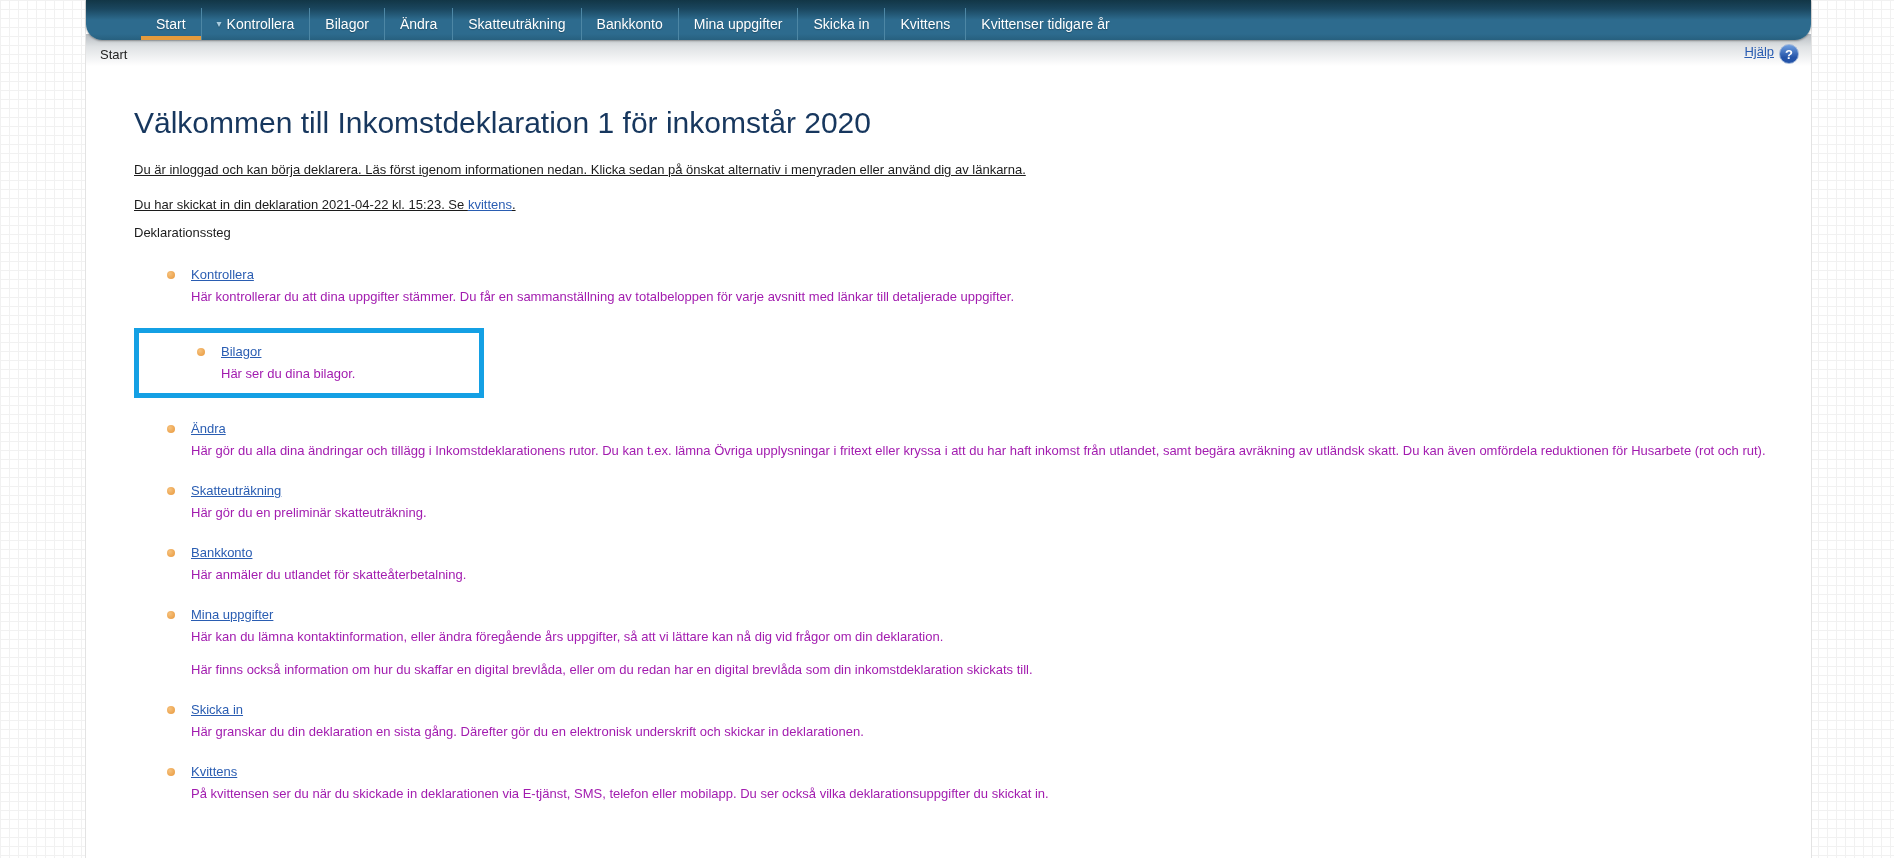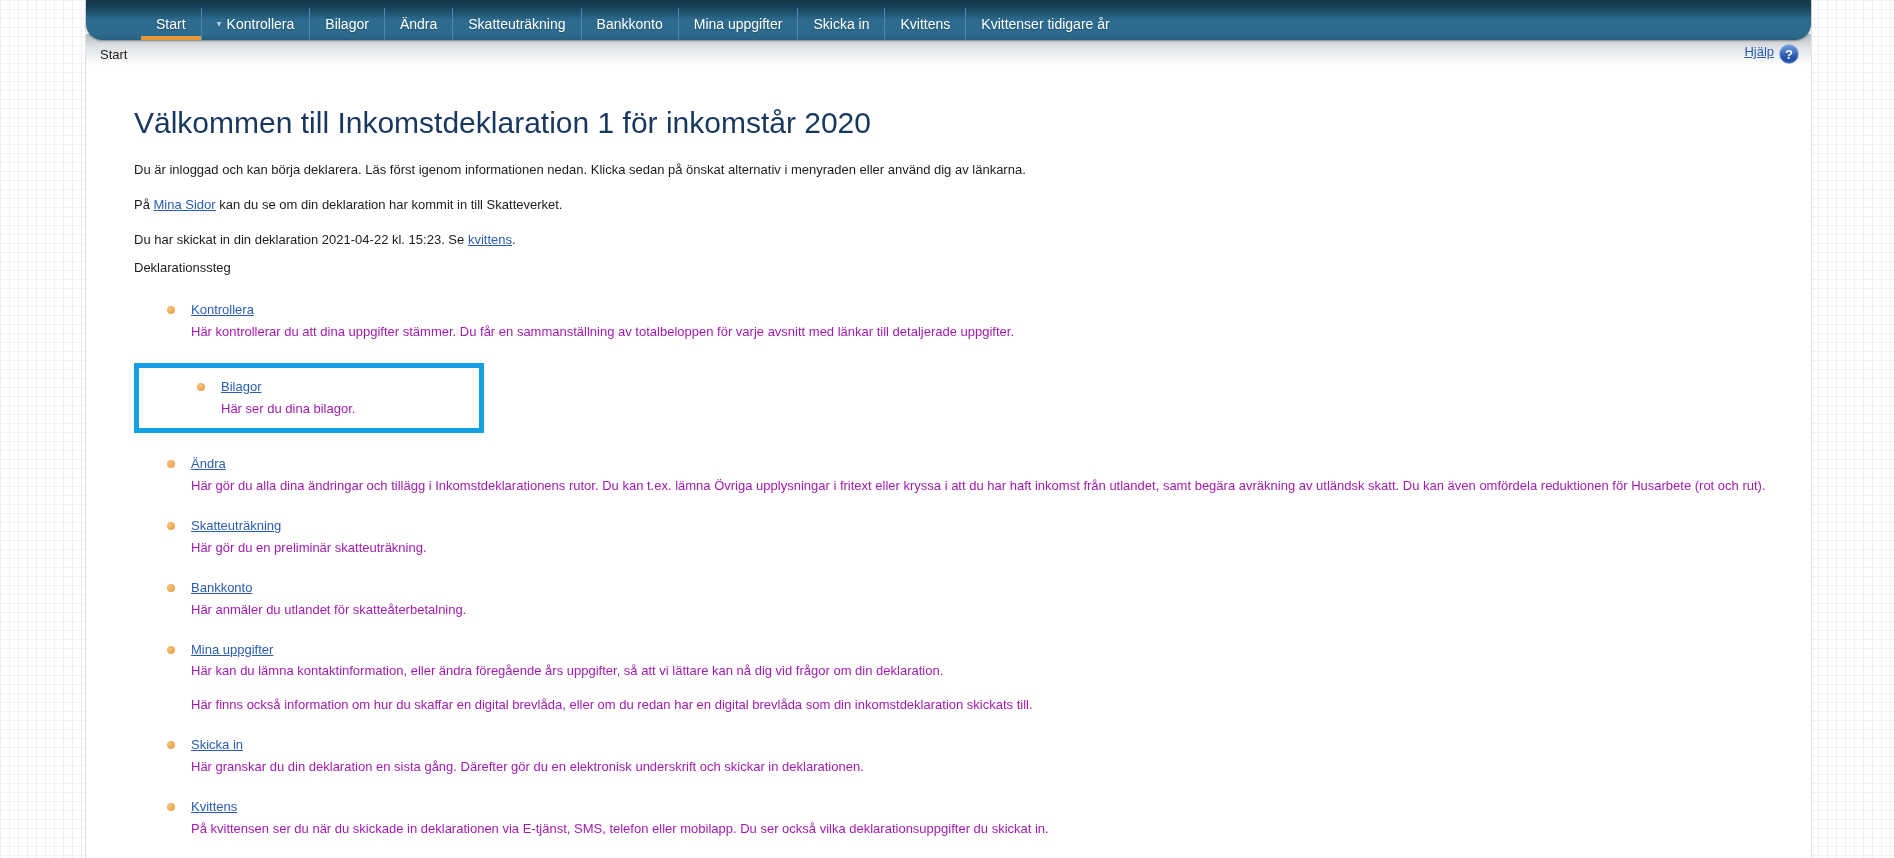--- a/index.html
+++ b/index.html
@@ -95,21 +95,21 @@
     color: #1c1c1c;
     font-size: 13px;
     line-height: 1.38;
   }
   h1.page-title {
     margin: 0 0 18px 0;
     font-size: 30px;
     font-weight: normal;
     color: #17375e;
   }
-  .para { margin: 0 0 17px 0; }
+  .para { margin: 0 0 17px 0; text-decoration: underline; }
   .para.submitted { margin-bottom: 10px; }
   .steps-heading { margin: 0 0 24px 0; }
   ul.steps {
     list-style: none;
     margin: 0;
     padding: 0;
   }
   ul.steps li {
     display: flex;
     gap: 16px;
@@ -186,21 +186,20 @@
       <span class="help-icon">?</span>
     </span>
   </div>
 
   <div class="main">
 
     <h1 class="page-title">Välkommen till Inkomstdeklaration 1 för inkomstår 2020</h1>
 
     <p class="para">Du är inloggad och kan börja deklarera. Läs först igenom informationen nedan. Klicka sedan på önskat alternativ i menyraden eller använd dig av länkarna.</p>
 
-    <p class="para"><span>På </span><a class="link">Mina Sidor</a><span> kan du se om din deklaration har kommit in till Skatteverket.</span></p>
 
     <p class="para submitted"><span>Du har skickat in din deklaration 2021-04-22 kl. 15:23. Se </span><a class="link">kvittens</a><span>.</span></p>
 
     <p class="steps-heading">Deklarationssteg</p>
 
     <ul class="steps">
 
       <li>
         <span class="bullet"></span>
         <div class="step-body">

